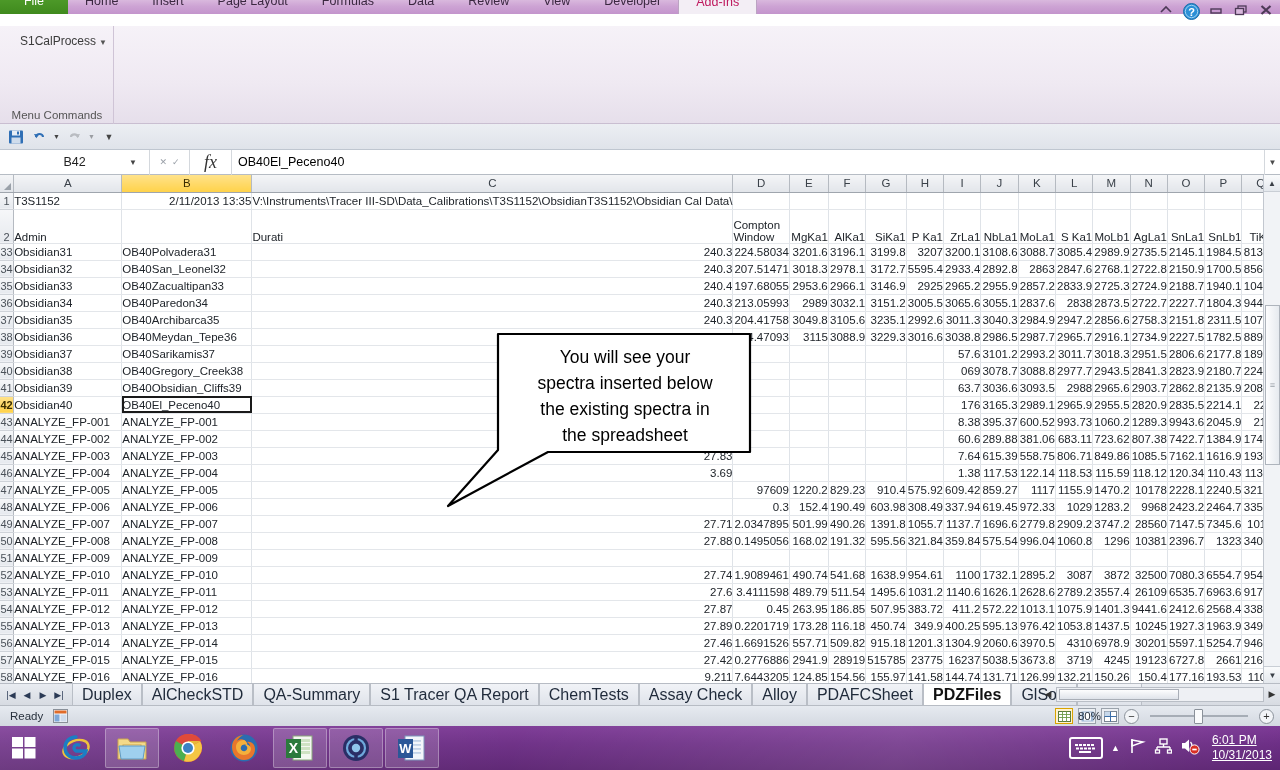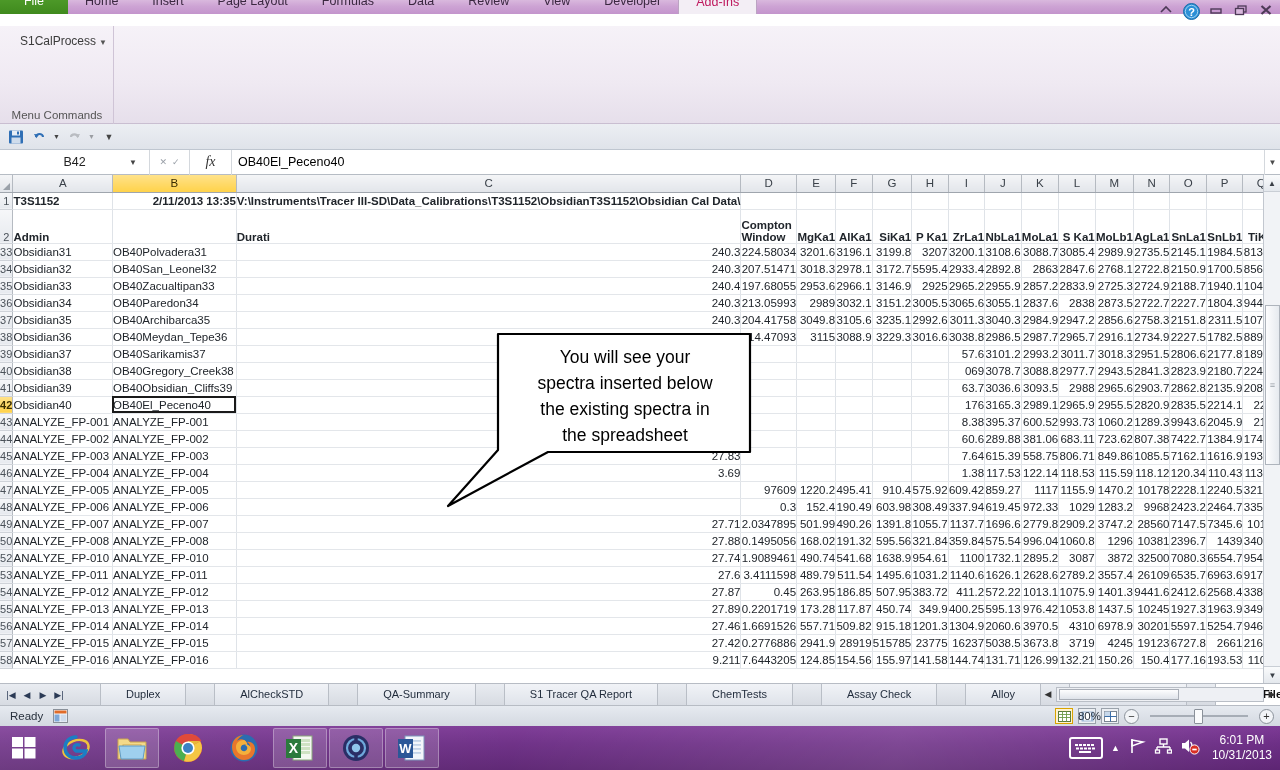--- a/index.html
+++ b/index.html
@@ -69,21 +69,21 @@
     display:flex; align-items:center;
   }
   .namebox {
     width:150px; height:25px; display:flex; align-items:center; justify-content:center;
     font-size:12.5px; color:#222; border-right:1px solid #d4d8dd; position:relative;
   }
   .namebox .nb-caret { position:absolute; right:12px; font-size:8px; color:#444; }
   .fb-sep { width:40px; height:25px; display:flex; align-items:center; justify-content:center;
     border-right:1px solid #d4d8dd; color:#9aa0a8; font-size:9px; }
   .fx { width:42px; height:25px; display:flex; align-items:center; justify-content:center;
-    font-style:italic; font-family:"Liberation Serif",serif; font-size:14px; color:#333;
+    font-style:italic; font-family:"Liberation Serif",serif; font-size:18px; color:#333;
     border-right:1px solid #d4d8dd; }
   .fb-input { flex:1; font-size:12.5px; color:#000; padding-left:6px; height:25px; line-height:25px;
     white-space:nowrap; overflow:hidden; }
   .fb-drop { width:16px; height:25px; display:flex;align-items:center;justify-content:center;
      color:#4a4a4a; font-size:8px; border-left:1px solid #d4d8dd;}
 
   
   .grid-wrap {
     position:absolute; left:0; top:175px; width:1280px; height:508px;
     background:#fff; overflow:hidden;
@@ -108,21 +108,21 @@
     border-right:1px solid #b5bac1; border-bottom:1px solid #cfd3d9;
     text-align:center; font-size:11px; color:#4a5159; cursor:default;
   }
   .rowhdr.sel { background: linear-gradient(to bottom,#ffe28a,#ffd24a); color:#3a2d00; font-weight:bold;}
   td.cell {
     border-right:1px solid #dfe3e8; border-bottom:1px solid #e3e6ea;
     height:17px; overflow:hidden; white-space:nowrap; padding:0 3px;
   }
   td.num { text-align:right; }
   td.txt { text-align:left; }
-  td.bold { font-weight:bold; }
+  td.bold { font-weight:normal; }
   td.selcell { outline:2px solid #1a1a1a; outline-offset:-2px; position:relative; z-index:3;}
   tr.r1 td.cell, tr.r1 .rowhdr { height:17px; }
   tr.r2 td.cell, tr.r2 .rowhdr { height:34px; vertical-align:bottom; }
   td.wrap { white-space:normal; line-height:12px; }
   td.spill { overflow:visible; }
 
   
   .callout-svg { position:absolute; left:430px; top:330px; pointer-events:none; z-index: 20;}
   .callout-text {
     position:absolute; left:497px; top:338px; width:256px; height:115px; z-index:21;
@@ -134,24 +134,24 @@
   
   .tabbar {
     position:absolute; left:0; top:683px; width:1280px; height:22px;
     background: linear-gradient(to bottom,#e9ecf1,#d7dbe2);
     border-top:1px solid #b7bcc4; display:flex; align-items:center;
   }
   .navbtns { display:flex; align-items:center; gap:2px; padding:0 6px 0 4px; }
   .navbtn { width:14px;height:16px; display:flex;align-items:center;justify-content:center;
      font-size:9px; color:#2b3a55; cursor:default;}
   .stab {
-    height:21px; line-height:21px; padding:0 25px; font-size:11px; color:#1f2a3a;
+    height:21px; line-height:21px; padding:0 9px; font-size:16px; color:#1f2a3a;
     position:relative; cursor:default; white-space:nowrap;
     background: linear-gradient(to bottom,#f1f3f7,#dfe3ea);
-    border-left:1px solid #b9bec6; border-right:1px solid #b9bec6;margin-left:28px;
+    border-left:1px solid #b9bec6; border-right:1px solid #b9bec6;
   }
   .stab.active { background:#fff; font-weight:bold; color:#111; }
   .hscroll { position:absolute; right:0; top:683px; width:240px; height:22px; display:flex; align-items:center; }
   .hs-arrow { width:16px;height:16px;display:flex;align-items:center;justify-content:center;font-size:9px;color:#333;}
   .hs-track { flex:1; height:15px; background:#eef0f4; border:1px solid #b9bec6; position:relative;}
   .hs-thumb { position:absolute; left:2px; top:1px; width:120px; height:11px;
      background:linear-gradient(to bottom,#fdfdfe,#dfe3ea); border:1px solid #a9aeb7; }
 
   
   .statusbar {
@@ -179,21 +179,21 @@
     background: linear-gradient(to bottom,#7d3a96 0%, #6d2f86 40%, #5d2573 100%);
     display:flex; align-items:center;
   }
   .taskbar:before{content:"";position:absolute;left:0;top:0;width:100%;height:44px;
      background:linear-gradient(105deg,rgba(255,255,255,.10) 0%,rgba(255,255,255,.02) 40%,rgba(255,255,255,.12) 70%,rgba(255,255,255,0) 100%);}
   .startbtn { width:48px; height:44px; display:flex; align-items:center; justify-content:center; cursor:default; z-index:2;}
   .tb-item { width:54px; height:40px; margin:0 1px; display:flex; align-items:center; justify-content:center; z-index:2; cursor:default;}
   .tb-item.pinned { background:rgba(255,255,255,.16); border:1px solid rgba(255,255,255,.30); border-radius:2px;}
   .tray { position:absolute; right:0; top:0; height:44px; display:flex; align-items:center; gap:8px; padding-right:8px; z-index:2;}
   .tray .kbd { width:34px; height:22px; border:2px solid #fff; border-radius:3px; display:flex; align-items:center; justify-content:center;}
-  .clock { color:#fff; font-size:12px; text-align:center; line-height:15px; padding-left:4px;}
+  .clock { color:#fff; font-size:12px; line-height:15px; padding-left:4px;text-decoration:underline;}
 </style>
 </head>
 <body>
 
 <div class="ribbon-tabs">
   <div class="tab file">File</div>
   <div class="tab">Home</div>
   <div class="tab">Insert</div>
   <div class="tab">Page Layout</div>
   <div class="tab">Formulas</div>
@@ -646,21 +646,21 @@
           <td class="cell num">110.43</td>
           <td class="cell num">113.42</td>
         </tr>
         <tr>
           <td class="rowhdr">47</td>
           <td class="cell txt">ANALYZE_FP-005</td>
           <td class="cell txt">ANALYZE_FP-005</td>
           <td class="cell num"></td>
           <td class="cell num">97609</td>
           <td class="cell num">1220.2</td>
-          <td class="cell num">495.41</td>
+          <td class="cell num">829.23</td>
           <td class="cell num">910.4</td>
           <td class="cell num">575.92</td>
           <td class="cell num">609.42</td>
           <td class="cell num">859.27</td>
           <td class="cell num">1117</td>
           <td class="cell num">1155.9</td>
           <td class="cell num">1470.2</td>
           <td class="cell num">10178</td>
           <td class="cell num">2228.1</td>
           <td class="cell num">2240.5</td>
@@ -716,22 +716,42 @@
           <td class="cell num">191.32</td>
           <td class="cell num">595.56</td>
           <td class="cell num">321.84</td>
           <td class="cell num">359.84</td>
           <td class="cell num">575.54</td>
           <td class="cell num">996.04</td>
           <td class="cell num">1060.8</td>
           <td class="cell num">1296</td>
           <td class="cell num">10381</td>
           <td class="cell num">2396.7</td>
-          <td class="cell num">1439</td>
+          <td class="cell num">1323</td>
           <td class="cell num">3401.7</td>
+        </tr>
+        <tr>
+          <td class="rowhdr">51</td>
+          <td class="cell txt">ANALYZE_FP-009</td>
+          <td class="cell txt bold">ANALYZE_FP-009</td>
+          <td class="cell num"></td>
+          <td class="cell num"></td>
+          <td class="cell num"></td>
+          <td class="cell num"></td>
+          <td class="cell num"></td>
+          <td class="cell num"></td>
+          <td class="cell num"></td>
+          <td class="cell num"></td>
+          <td class="cell num"></td>
+          <td class="cell num"></td>
+          <td class="cell num"></td>
+          <td class="cell num"></td>
+          <td class="cell num"></td>
+          <td class="cell num"></td>
+          <td class="cell num"></td>
         </tr>
         <tr>
           <td class="rowhdr">52</td>
           <td class="cell txt">ANALYZE_FP-010</td>
           <td class="cell txt">ANALYZE_FP-010</td>
           <td class="cell num">27.74</td>
           <td class="cell num">1.9089461</td>
           <td class="cell num">490.74</td>
           <td class="cell num">541.68</td>
           <td class="cell num">1638.9</td>
@@ -786,21 +806,21 @@
           <td class="cell num">2568.4</td>
           <td class="cell num">3381.8</td>
         </tr>
         <tr>
           <td class="rowhdr">55</td>
           <td class="cell txt">ANALYZE_FP-013</td>
           <td class="cell txt">ANALYZE_FP-013</td>
           <td class="cell num">27.89</td>
           <td class="cell num">0.2201719</td>
           <td class="cell num">173.28</td>
-          <td class="cell num">117.87</td>
+          <td class="cell num">116.18</td>
           <td class="cell num">450.74</td>
           <td class="cell num">349.9</td>
           <td class="cell num">400.25</td>
           <td class="cell num">595.13</td>
           <td class="cell num">976.42</td>
           <td class="cell num">1053.8</td>
           <td class="cell num">1437.5</td>
           <td class="cell num">10245</td>
           <td class="cell num">1927.3</td>
           <td class="cell num">1963.9</td>

